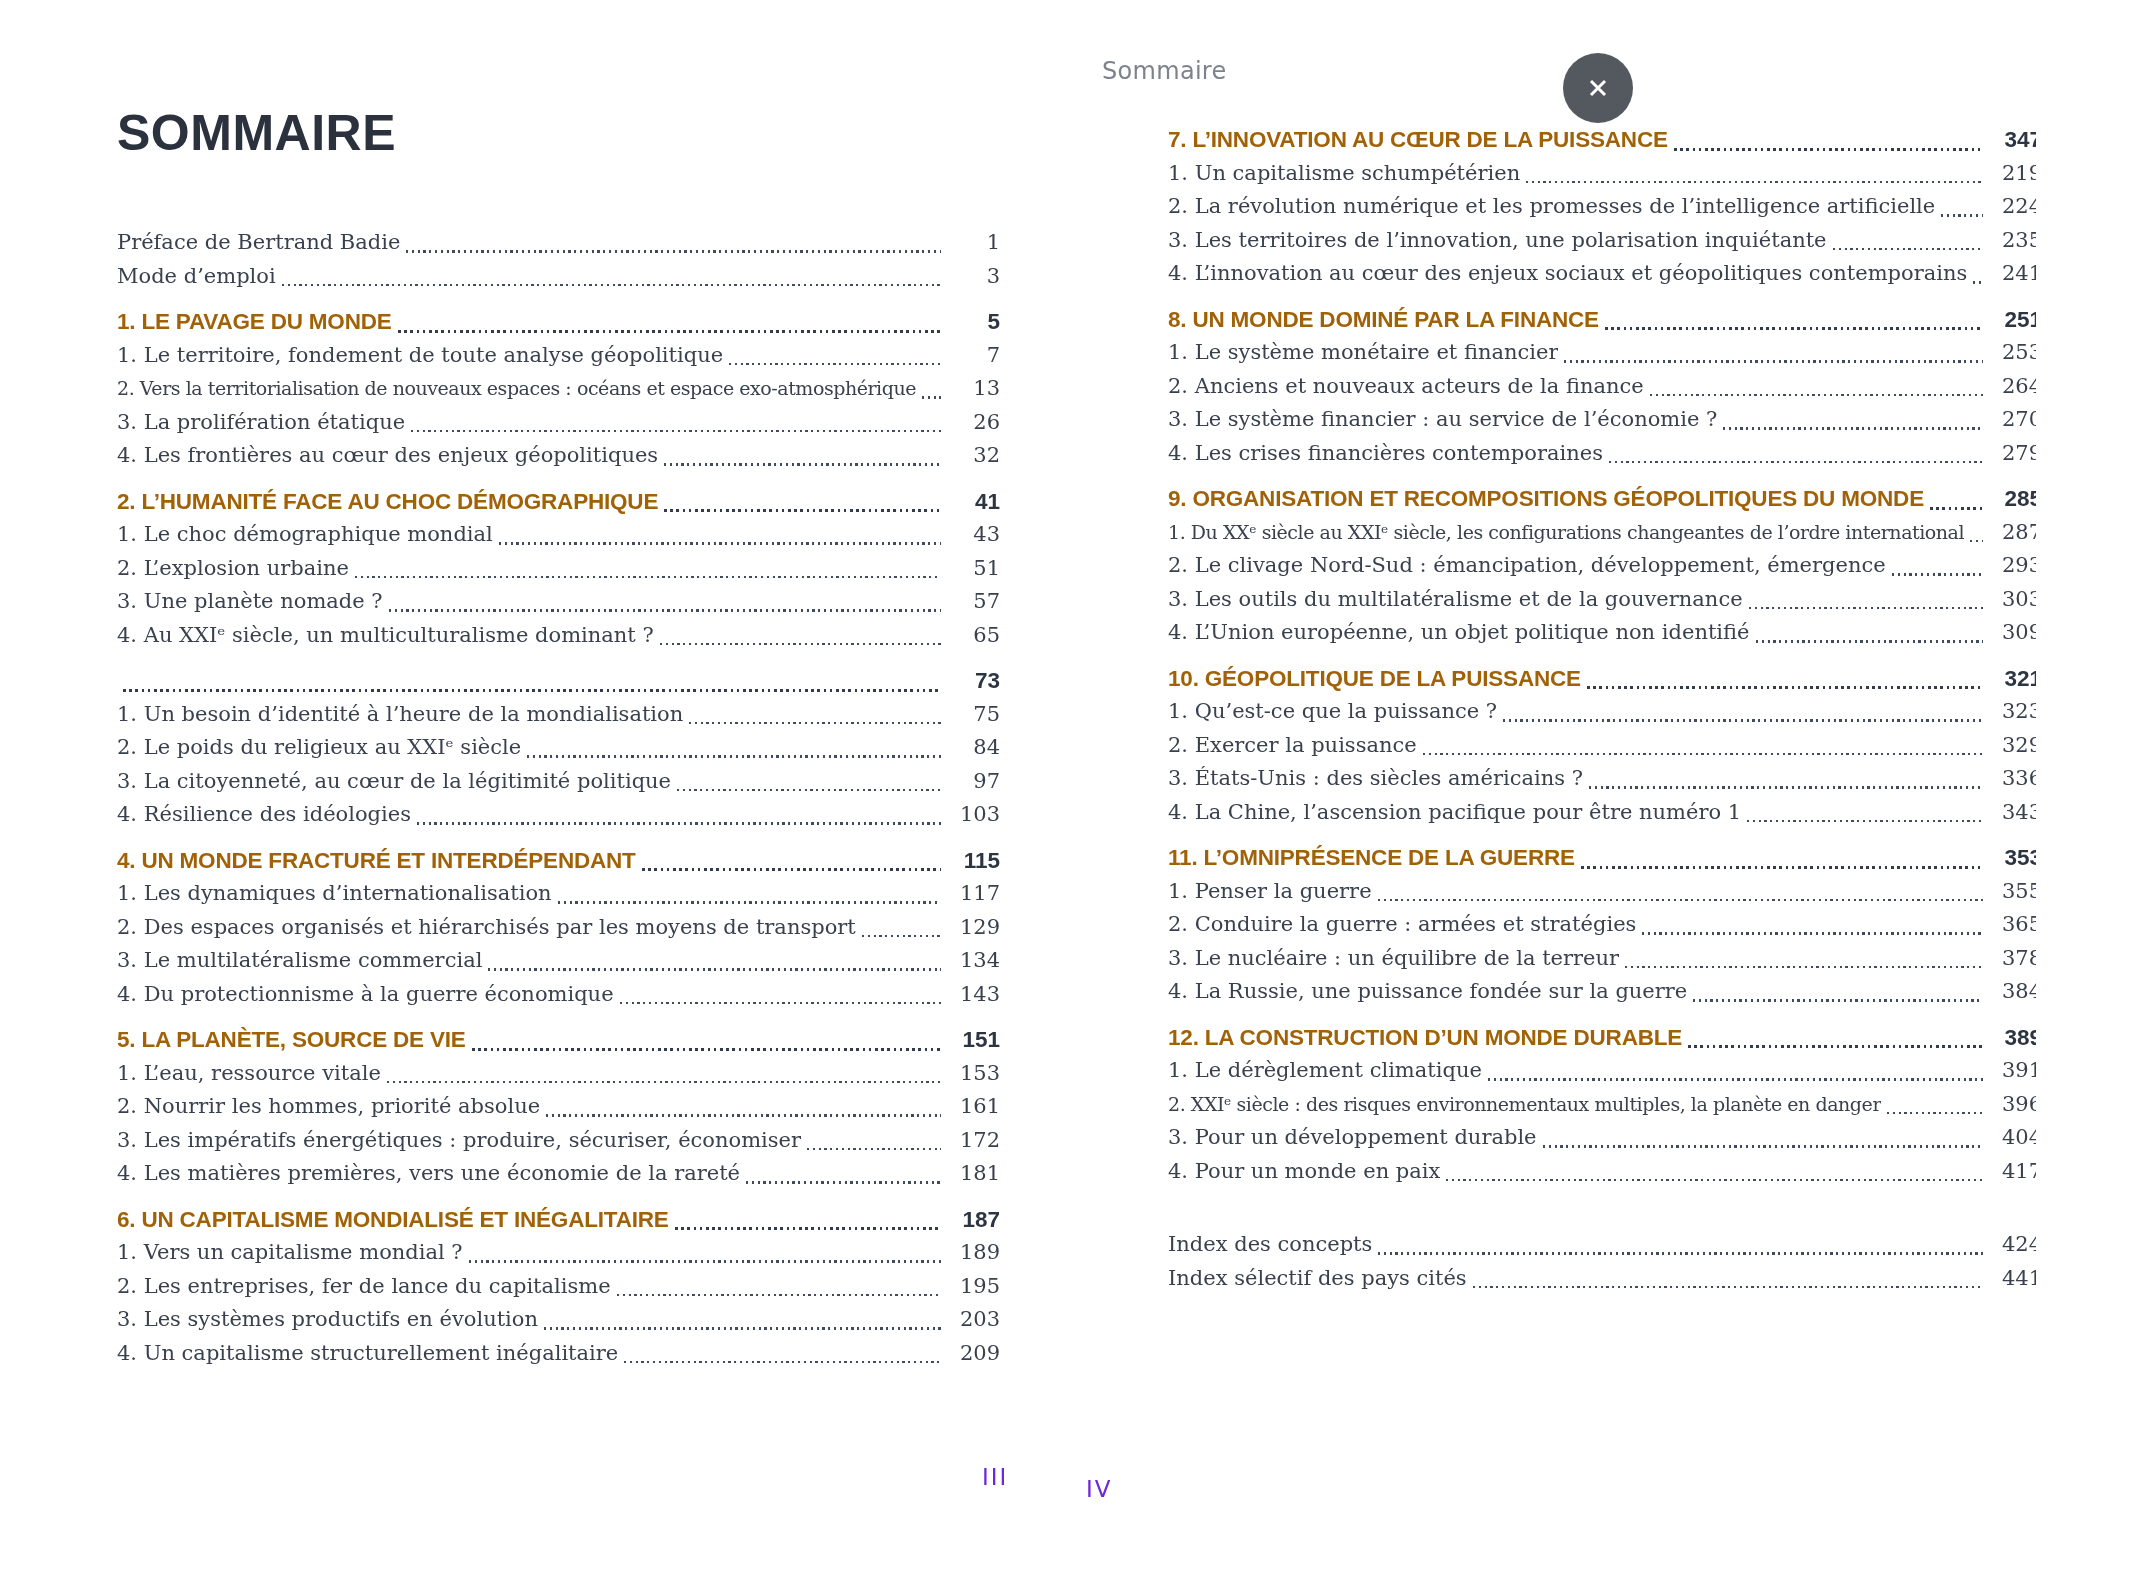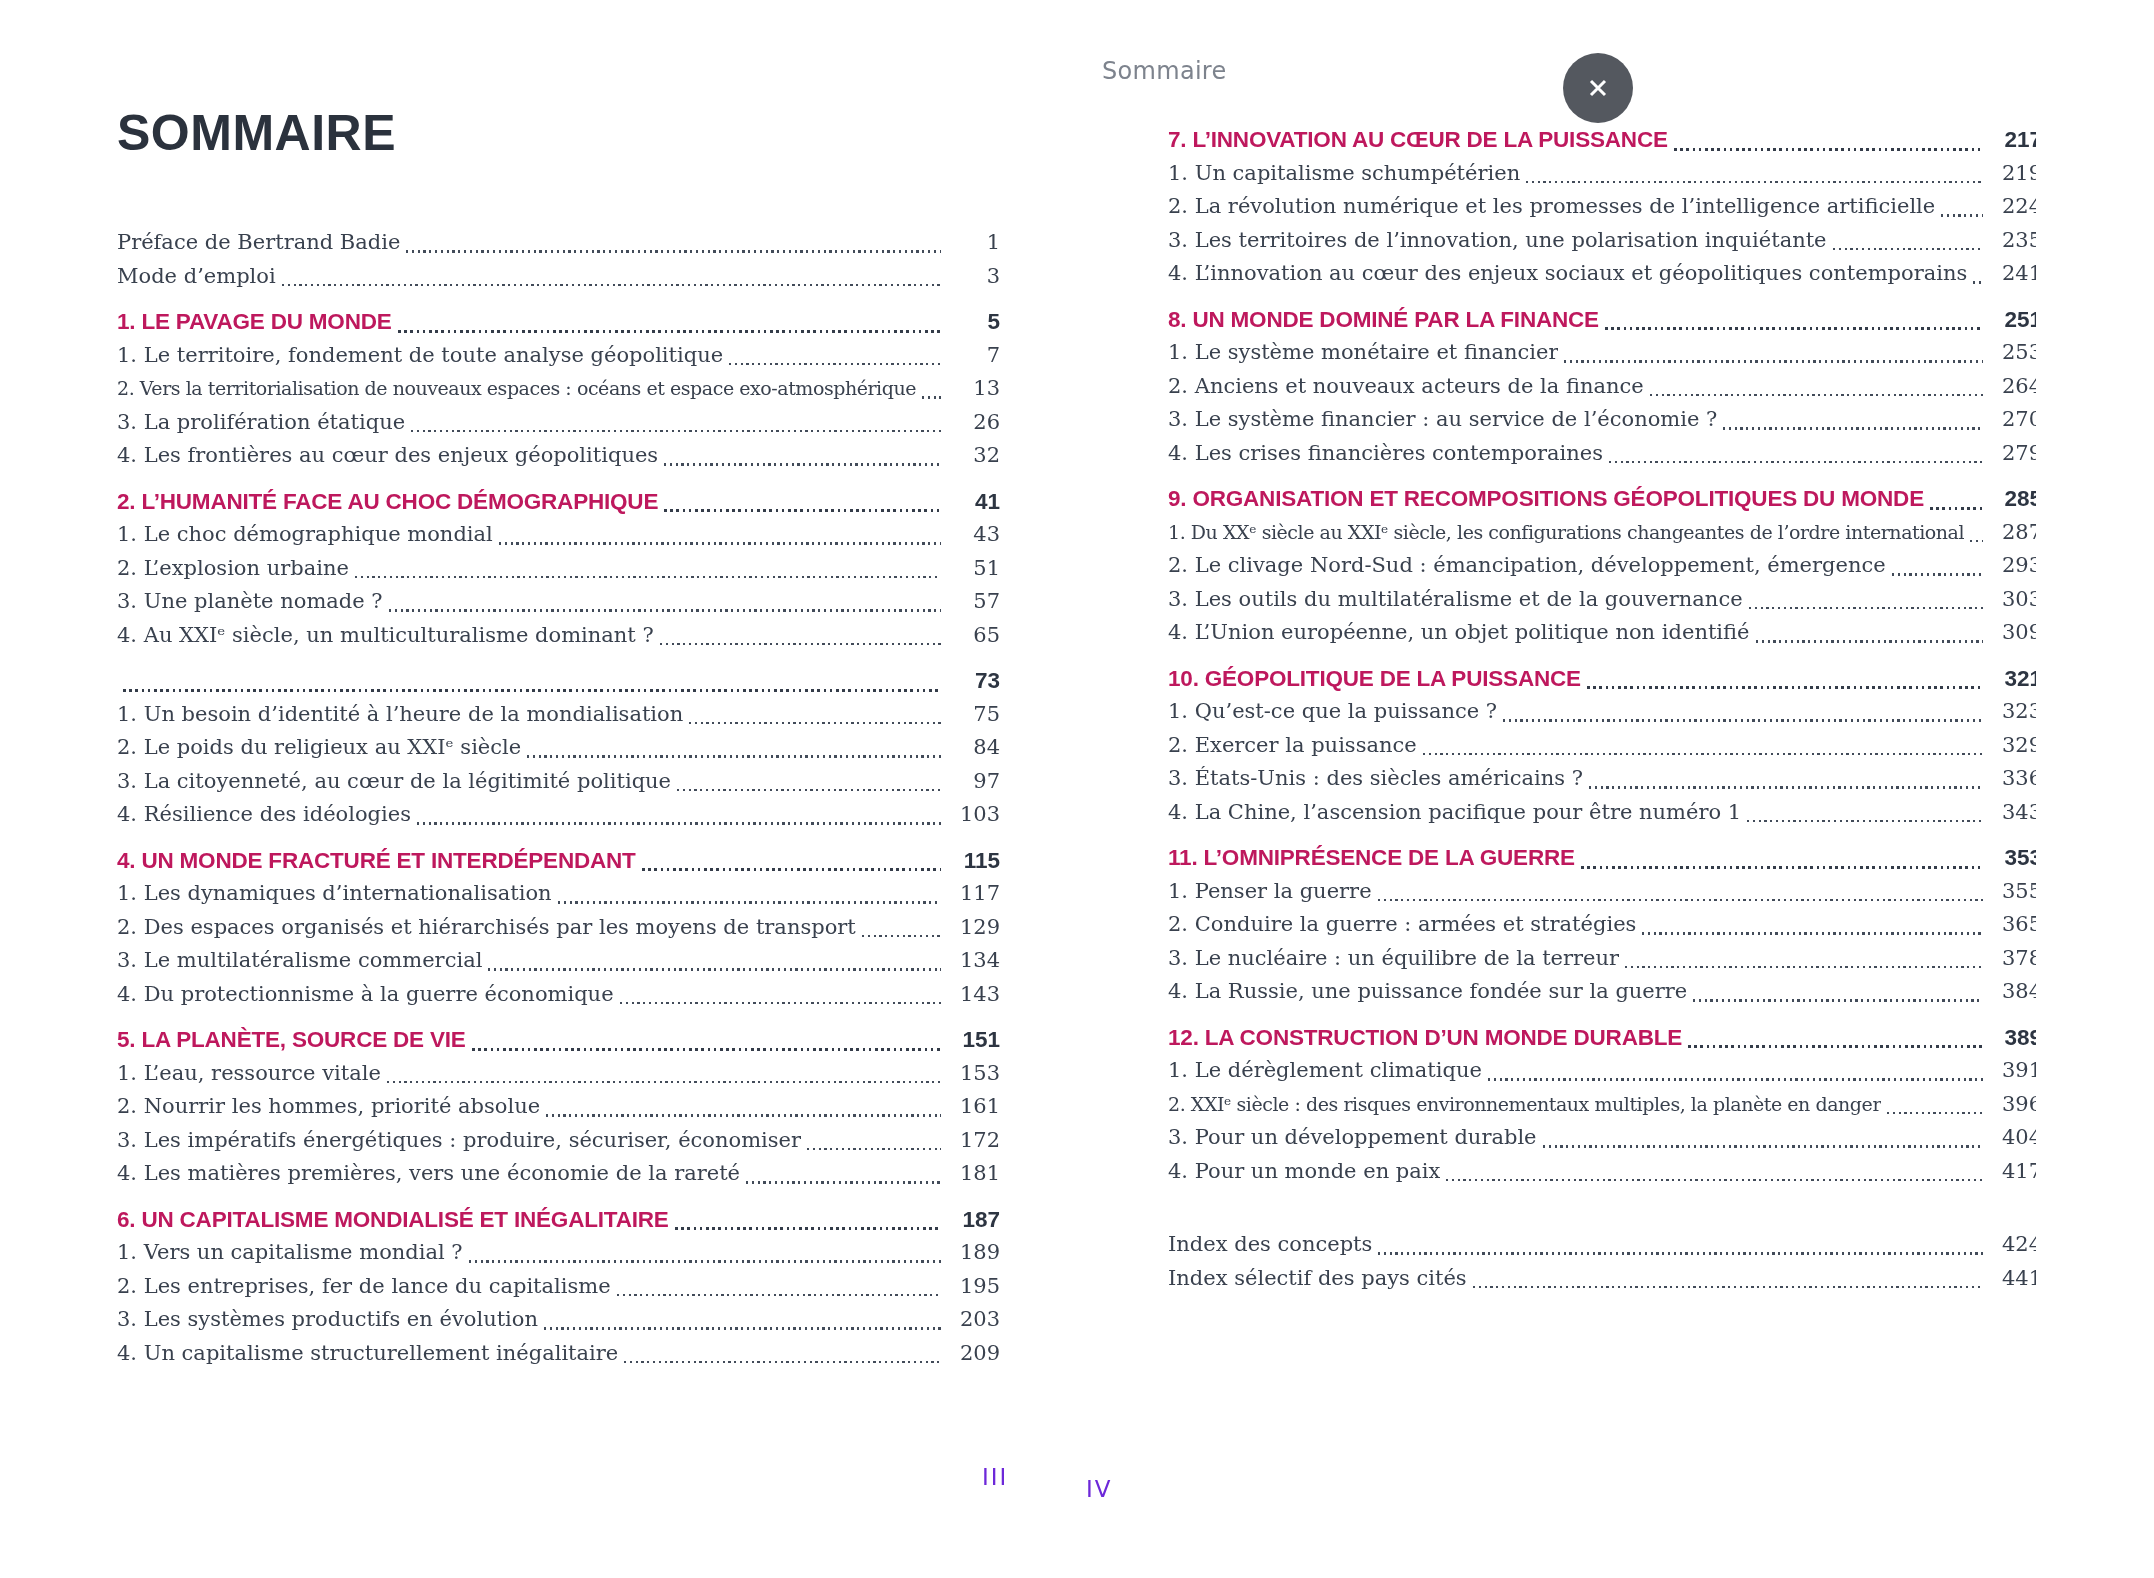--- a/index.html
+++ b/index.html
@@ -25,21 +25,21 @@
 
   
   .row{display:flex;align-items:baseline;height:33.5px;line-height:33.5px;white-space:nowrap;}
   .row .label{flex:0 1 auto;overflow:hidden;font-size:21px;color:#39414e;}
   .row .label.tight{font-size:19px;letter-spacing:-.45px;}
   .row .leader{flex:1 1 auto;min-width:0;height:2.2px;align-self:flex-end;margin:0 3px 7px 6px;
                background-image:repeating-linear-gradient(to right,#424b59 0 2.2px,transparent 2.2px 5.8px);}
   .row .page-num{flex:0 0 56px;text-align:right;font-size:21px;color:#39414e;}
 
   .row.heading .label{font-family:"Liberation Sans",sans-serif;font-weight:700;font-size:22.5px;
-                      letter-spacing:-.2px;color:#be185d;}
+                      letter-spacing:-.2px;color:#a16207;}
   .row.heading .leader{height:2.8px;margin-bottom:6px;
                background-image:repeating-linear-gradient(to right,#343c49 0 2.6px,transparent 2.6px 6.2px);}
   .row.heading .page-num{font-family:"Liberation Sans",sans-serif;font-weight:700;font-size:22.5px;
                       color:#2d3542;}
 
   .section{margin-top:12px;}
   .page-right .section:first-child{margin-top:0;}
   .backmatter{margin-top:40px;}
 
   
@@ -239,21 +239,21 @@
         </div>
       </div>
   </div>
 
   <div class="page page-right">
     <div id="right-entries">
         <div class="section">
           <div class="row heading">
             <span class="label">7. L’INNOVATION AU CŒUR DE LA PUISSANCE</span>
             <span class="leader"></span>
-            <span class="page-num">217</span>
+            <span class="page-num">347</span>
           </div>
           <div class="row">
             <span class="label">1. Un capitalisme schumpétérien</span>
             <span class="leader"></span>
             <span class="page-num">219</span>
           </div>
           <div class="row">
             <span class="label">2. La révolution numérique et les promesses de l’intelligence artificielle</span>
             <span class="leader"></span>
             <span class="page-num">224</span>

